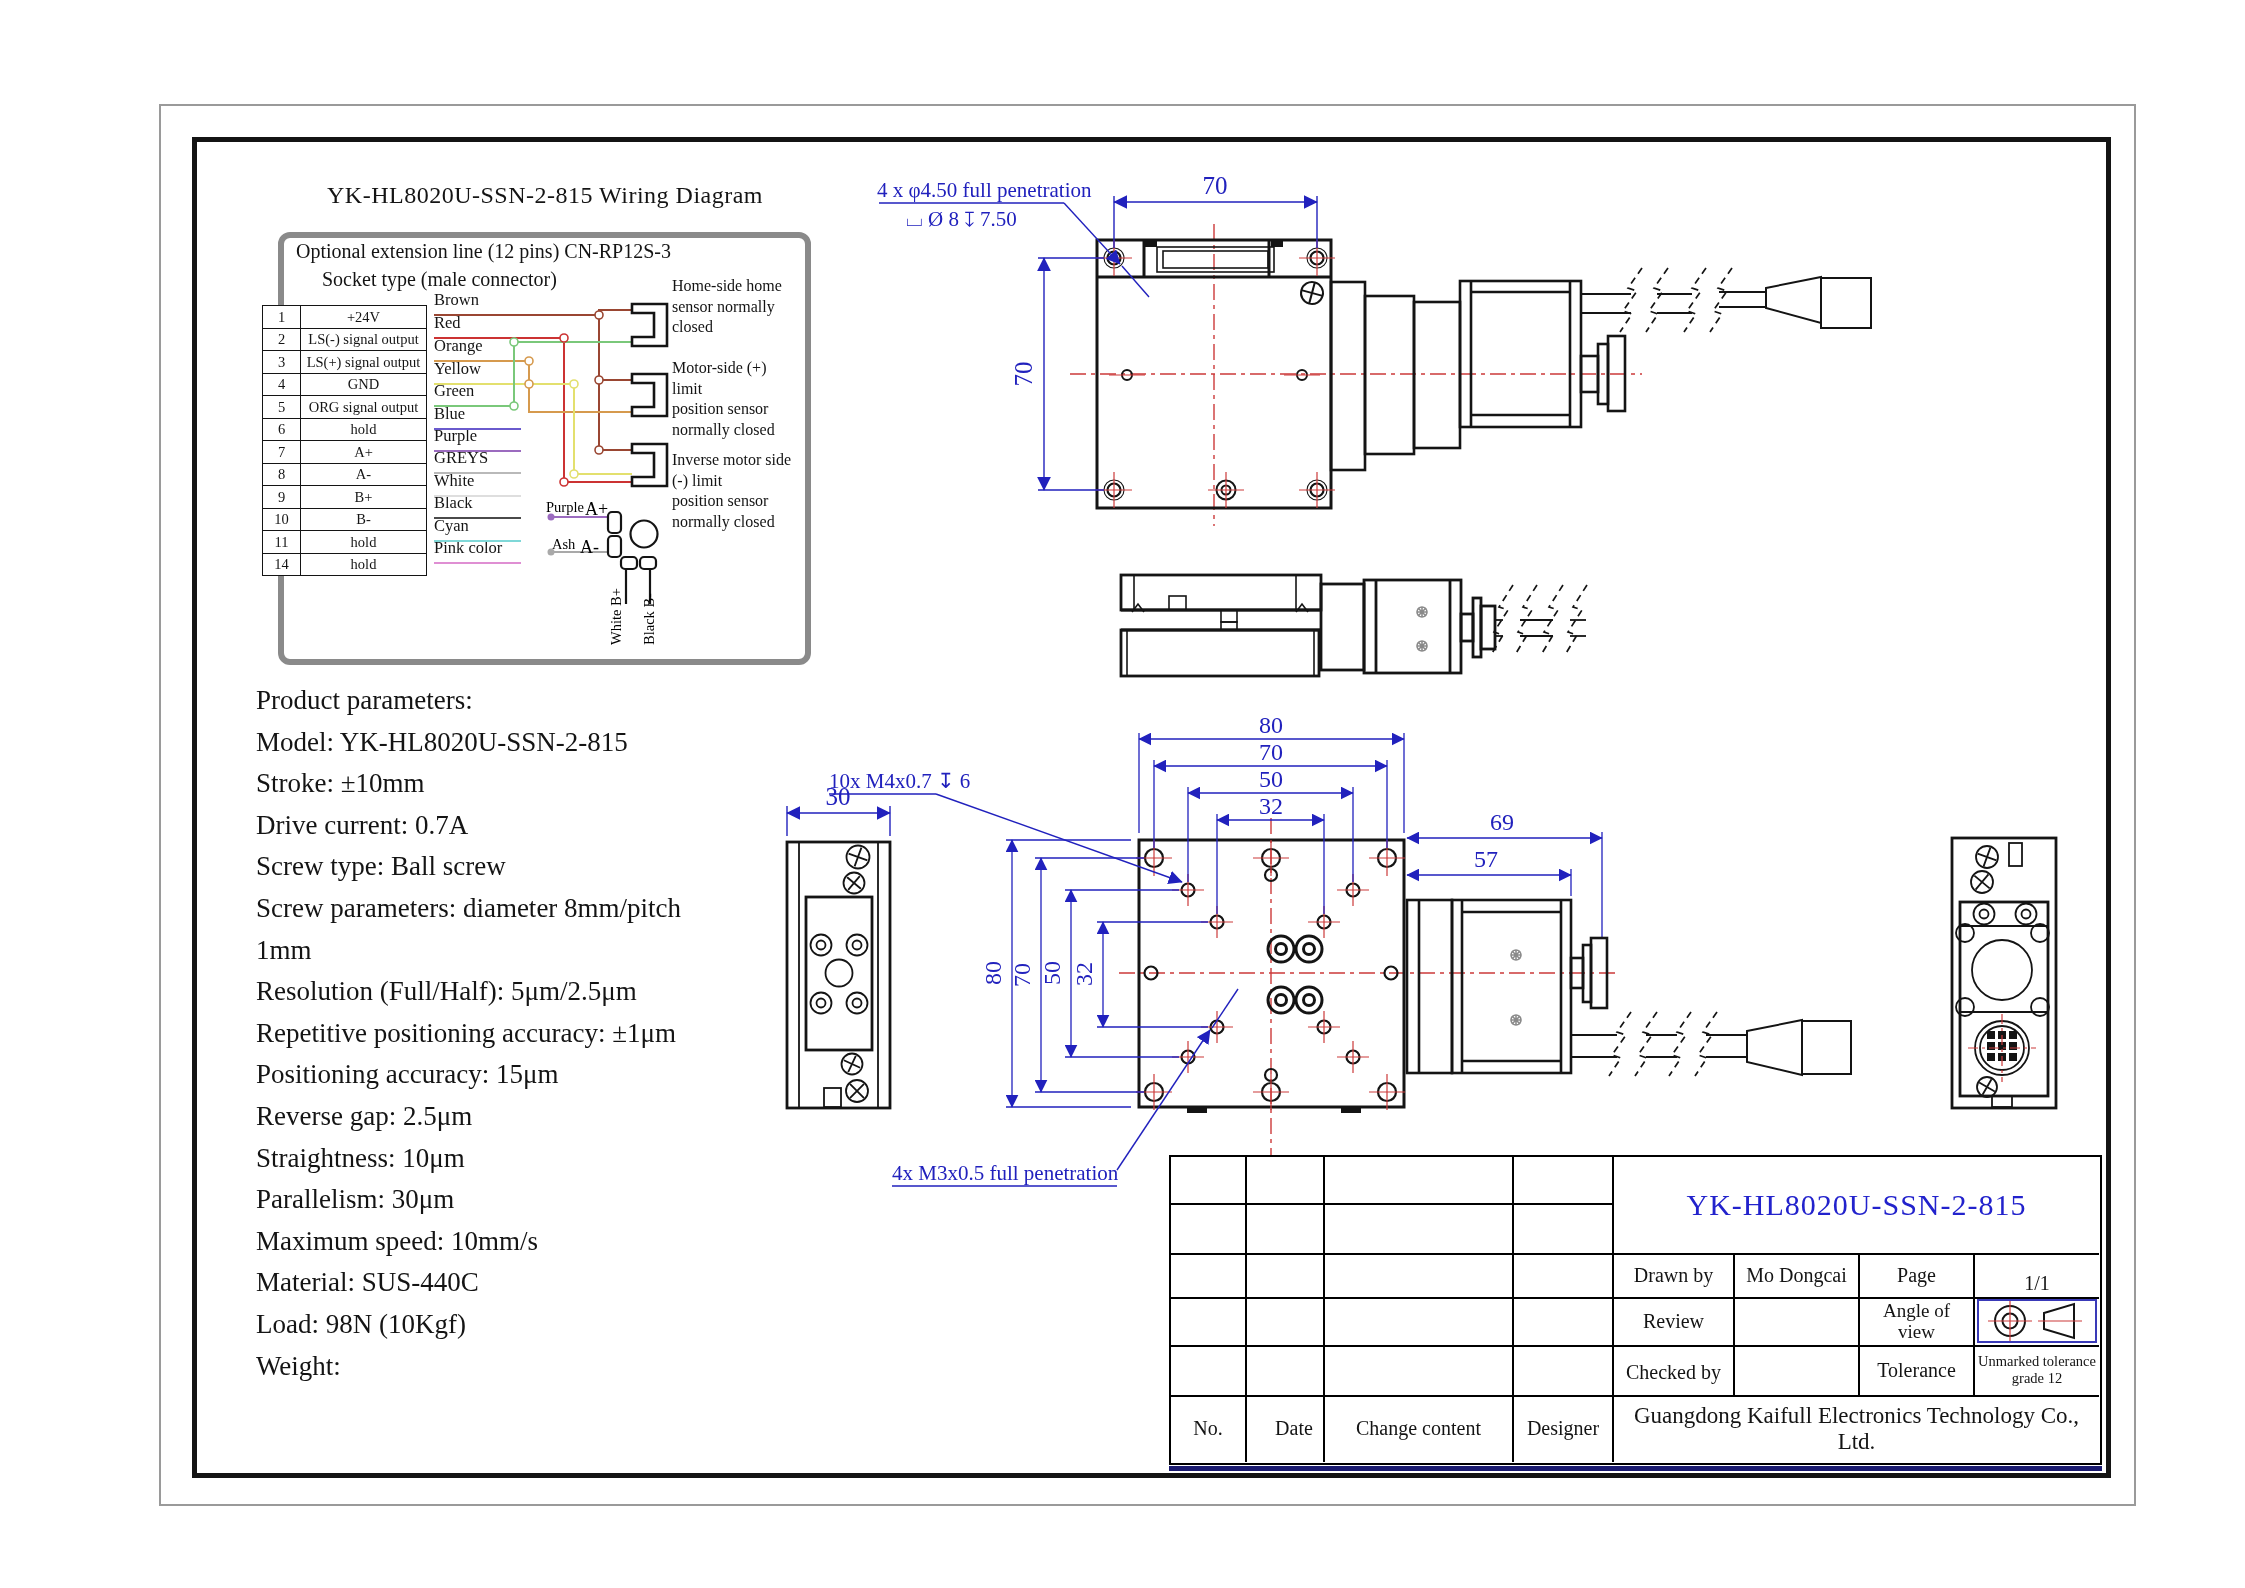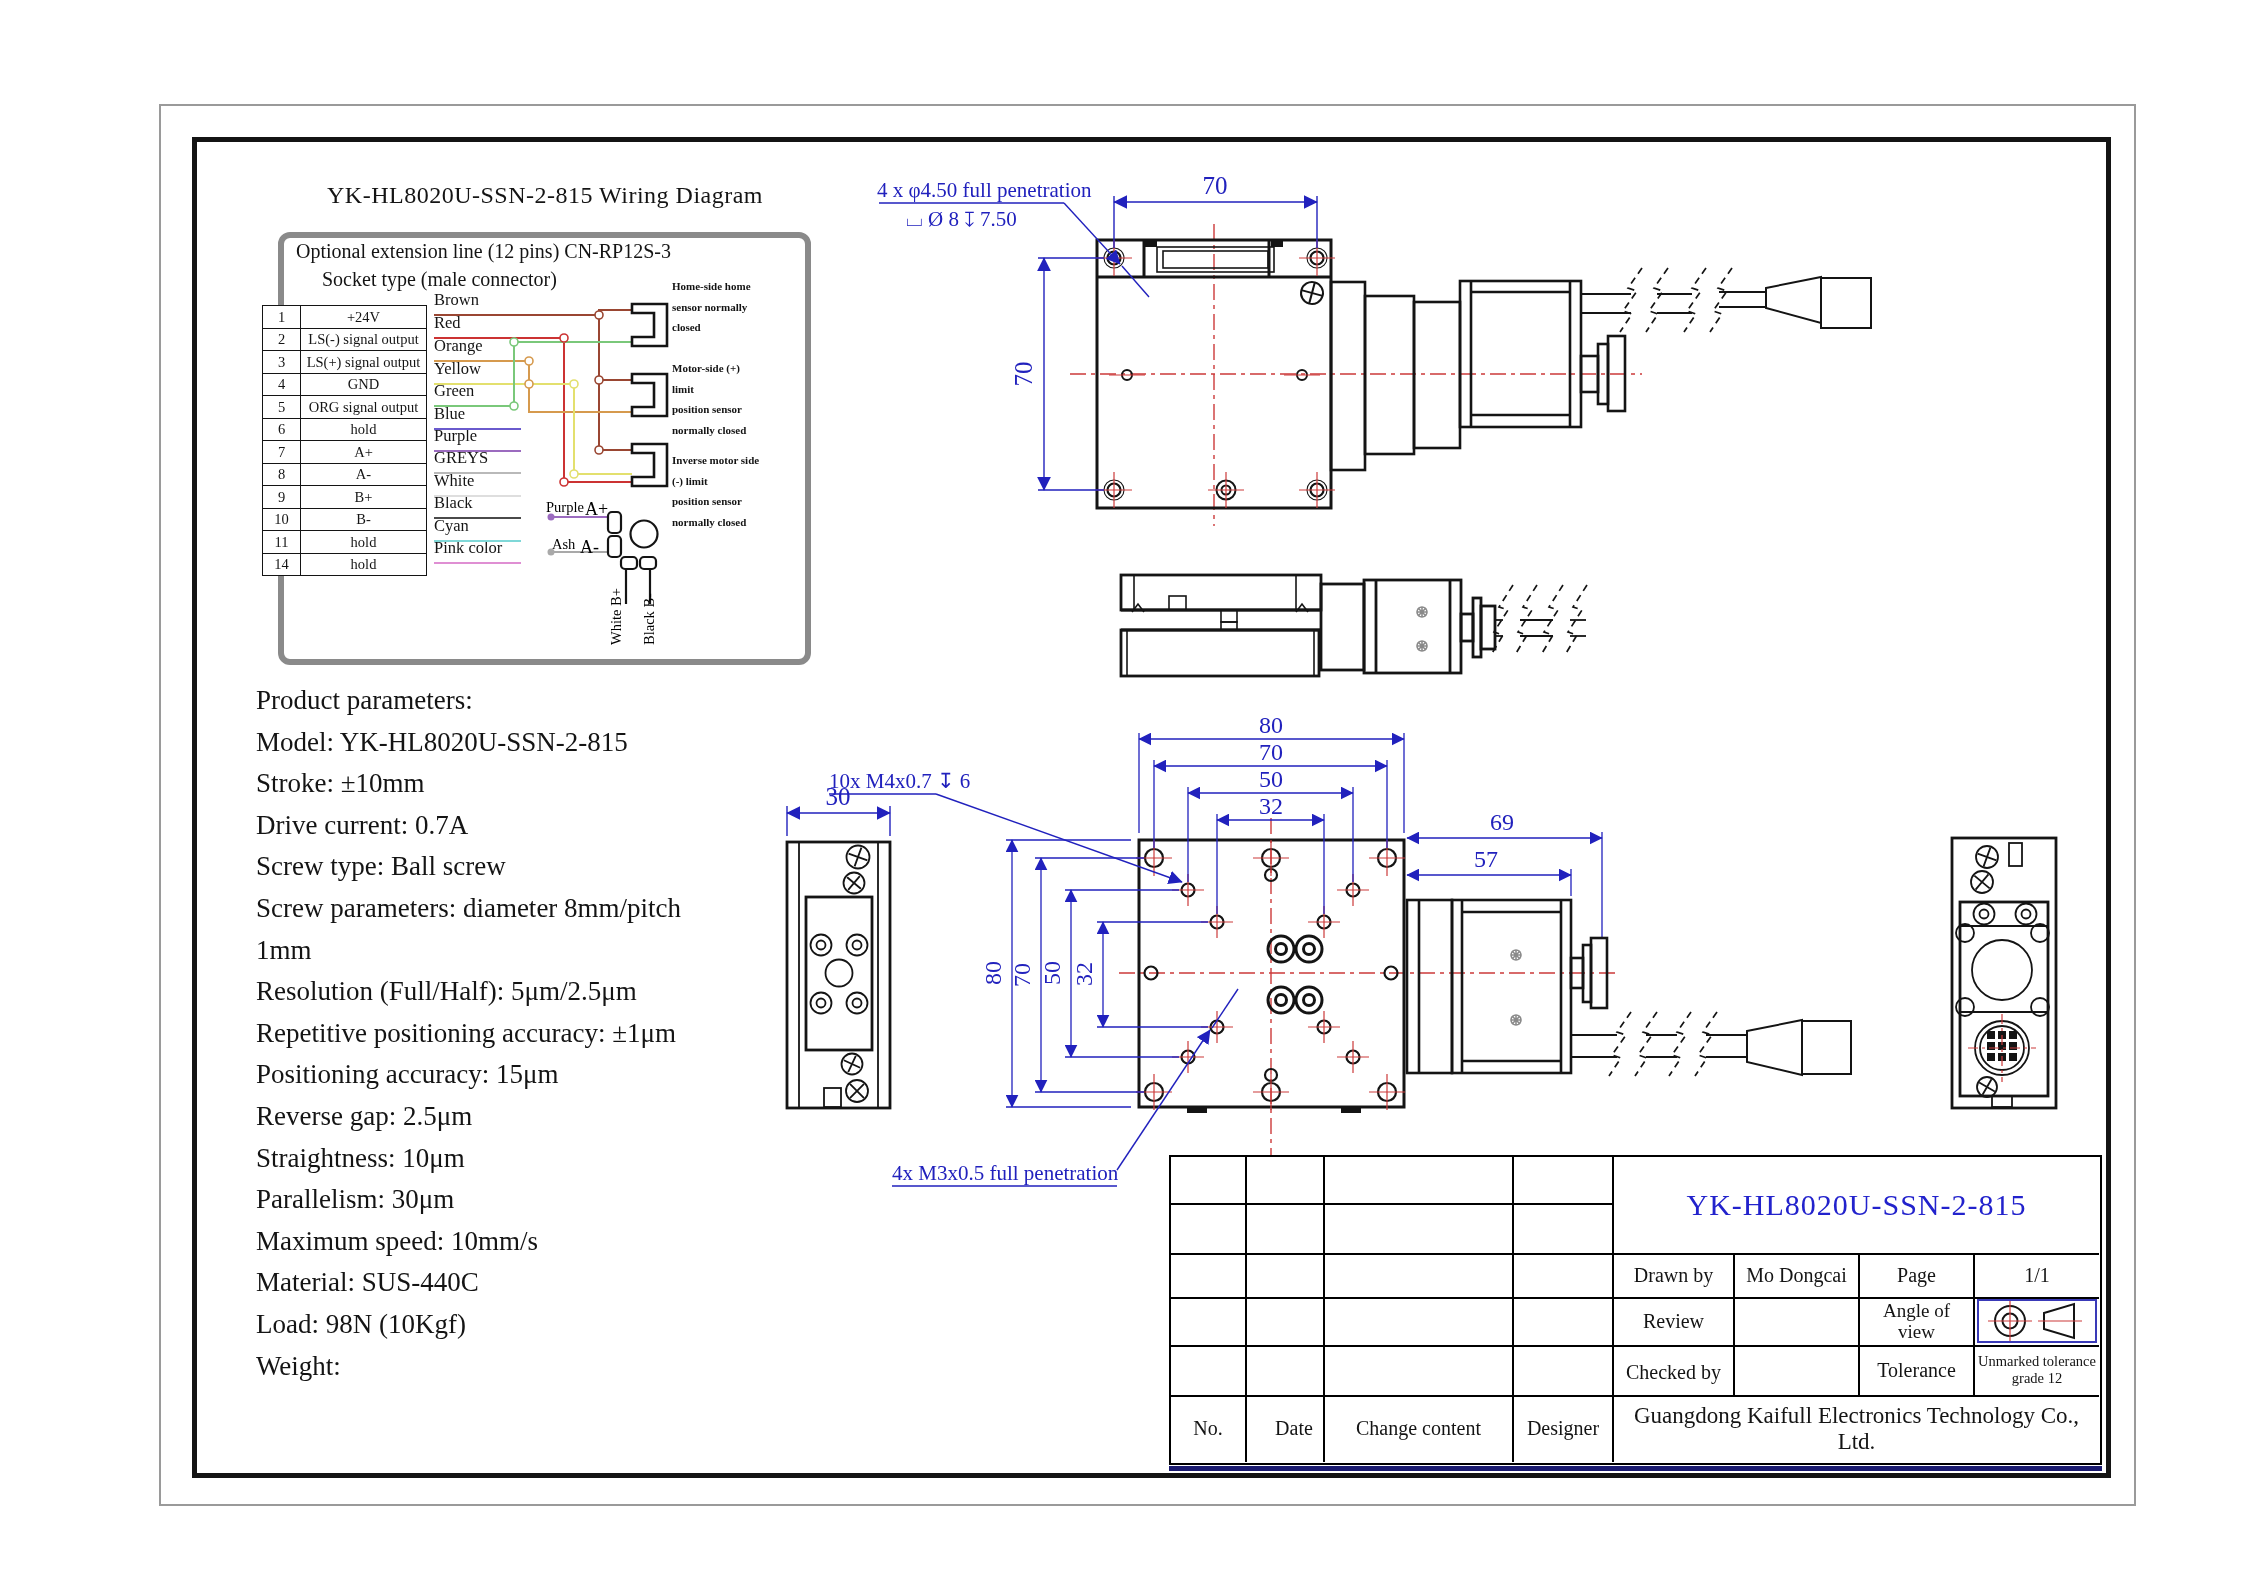--- a/index.html
+++ b/index.html
@@ -16,21 +16,21 @@
            border:6px solid #8a8a8a;border-radius:12px;}
   .wtitle{position:absolute;left:303px;top:182px;font-size:24px;letter-spacing:.5px;}
   .wsub1{position:absolute;left:272px;top:240px;font-size:20px;}
   .wsub2{position:absolute;left:298px;top:268px;font-size:20px;}
   table.pins{position:absolute;left:238px;top:305px;width:162px;height:271px;
              border-collapse:collapse;table-layout:fixed;background:#fff;}
   table.pins td{border:1.6px solid #141414;font-size:14.5px;text-align:center;
                 padding:0;height:20px;line-height:1;}
   td.pno{width:37px;} td.plabel{width:125px;}
   .wlab{position:absolute;font-size:16.5px;line-height:17px;}
-  .senslab{position:absolute;width:132px;font-size:11px;line-height:20.5px;font-weight:bold;}
+  .senslab{position:absolute;width:132px;font-size:16px;line-height:20.5px;}
   .params{position:absolute;left:232px;top:680px;font-size:27px;line-height:41.6px;}
   .tb{position:absolute;left:1145px;top:1155px;width:933px;height:310px;
       border:2.5px solid #000;background:#fff;box-sizing:border-box;}
   .tline{position:absolute;background:#000;}
   .cell{position:absolute;display:flex;align-items:center;justify-content:center;
         text-align:center;font-size:20px;}
   .tbtitle{color:#2222cc;font-size:30px;letter-spacing:1px;}
   .tolval{font-size:14.5px;line-height:17px;}
   .anglecell{font-size:19px;line-height:21px;}
   .navyline{position:absolute;left:1145px;top:1466px;width:933px;height:5px;background:#1a1a70;}
@@ -613,21 +613,21 @@
     <div class="tline" style="left:0;top:96px;width:928px;height:2px"></div>
     <div class="tline" style="left:0;top:140px;width:928px;height:2px"></div>
     <div class="tline" style="left:0;top:188px;width:928px;height:2px"></div>
     <div class="tline" style="left:0;top:238px;width:928px;height:2px"></div>
 
     <div class="cell tbtitle" style="left:443px;top:0;width:485px;height:96px">YK-HL8020U-SSN-2-815</div>
 
     <div class="cell" style="left:443px;top:96px;width:119px;height:44px">Drawn by</div>
     <div class="cell" style="left:564px;top:96px;width:123px;height:44px">Mo Dongcai</div>
     <div class="cell" style="left:689px;top:96px;width:113px;height:44px">Page</div>
-    <div class="cell" style="left:804px;top:104px;width:124px;height:28px">1/1</div>
+    <div class="cell" style="left:804px;top:112px;width:124px;height:28px">1/1</div>
 
     <div class="cell" style="left:443px;top:140px;width:119px;height:48px">Review</div>
     <div class="cell" style="left:564px;top:140px;width:123px;height:48px"></div>
     <div class="cell anglecell pre" style="left:689px;top:140px;width:113px;height:48px">Angle of
 view</div>
     <div class="cell" style="left:804px;top:140px;width:124px;height:48px">
       <div class="abs" style="left:2px;top:2px;width:116px;height:40px;border:2px solid #3a3ab8"></div>
       <svg width="110" height="42" viewBox="0 0 110 42">
         <circle cx="28" cy="21" r="15" fill="none" stroke="#141414" stroke-width="2"></circle>
         <circle cx="28" cy="21" r="7.5" fill="none" stroke="#141414" stroke-width="2"></circle>

